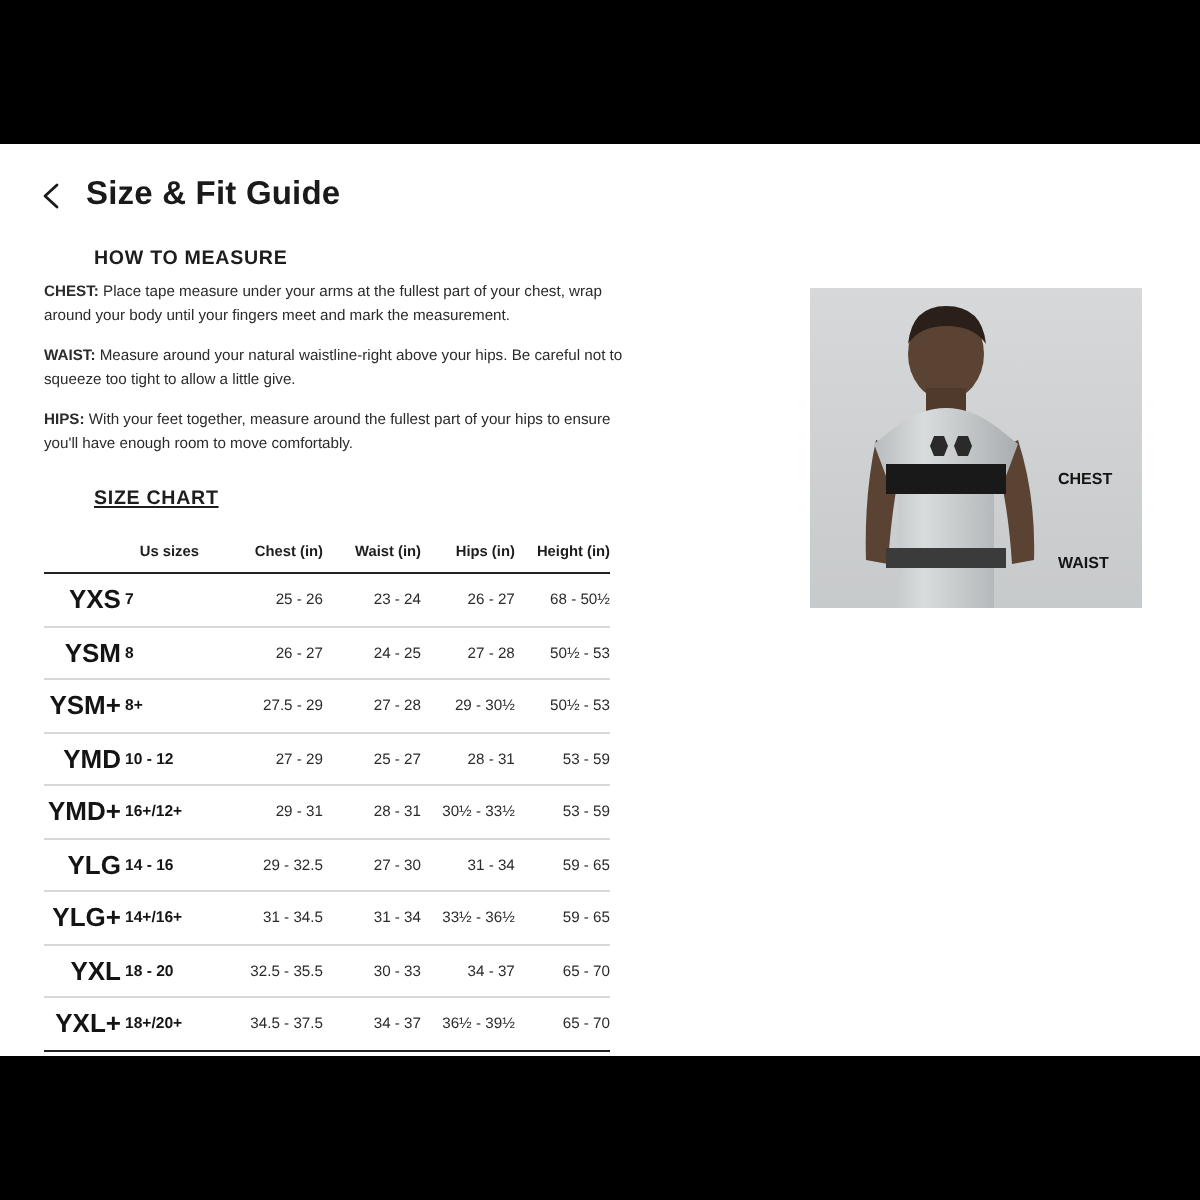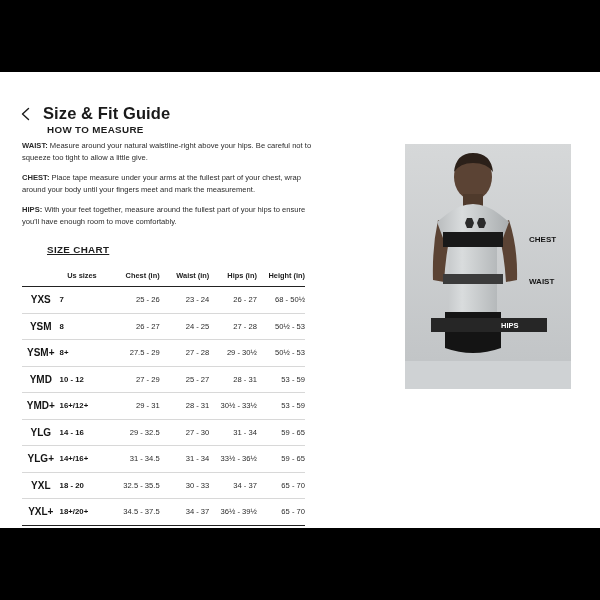--- a/index.html
+++ b/index.html
@@ -17,21 +17,21 @@
     position: absolute;
     left: 0;
     top: 72px;
     width: 600px;
     height: 456px;
     background: #ffffff;
   }
   .header {
     position: absolute;
     left: 18px;
-    top: 32px;
+    top: 16px;
     display: flex;
     align-items: center;
     gap: 9px;
   }
   .back-chevron {
     width: 16px;
     height: 16px;
     display: inline-block;
     position: relative;
     cursor: pointer;
@@ -69,21 +69,21 @@
   }
   .measure-p b {
     font-weight: bold;
   }
 
   .photo {
     position: absolute;
     left: 405px;
     top: 72px;
     width: 166px;
-    height: 245px;
+    height: 160px;
     background: #cfd2d4;
     overflow: hidden;
   }
 
   
   .table-wrap {
     position: absolute;
     left: 22px;
     top: 192px;
     width: 283px;
@@ -108,24 +108,24 @@
     height: 22px;
     border-bottom: 1px solid #222;
   }
   tbody tr {
     border-bottom: 1px solid #d8d8d8;
   }
   tbody tr:last-child {
     border-bottom: 1px solid #222;
   }
   td.size-name {
-    text-align: center;
+    text-align: right;
     font-weight: bold;
     color: #141414;
-    font-size: 10px;
+    font-size: 13px;
     padding-left: 2px;
     width: 34px;
   }
   td.us-size {
     text-align: left;
     font-weight: bold;
     color: #141414;
     font-size: 7.8px;
     width: 46px;
     padding-left: 2px;
@@ -147,22 +147,22 @@
       <svg width="16" height="16" viewBox="0 0 16 16" aria-hidden="true">
         <polyline points="10.5,2.5 4.5,8 10.5,13.5" fill="none" stroke="#1a1a1a" stroke-width="1.4" stroke-linecap="round" stroke-linejoin="round"></polyline>
       </svg>
     </span>
     <span class="page-title">Size &amp; Fit Guide</span>
   </div>
 
   <div class="section-label how-label">HOW TO MEASURE</div>
 
   <div class="measure-block">
+    <p class="measure-p"><b>CHEST:</b><span> Place tape measure under your arms at the fullest part of your chest, wrap around your body until your fingers meet and mark the measurement.</span></p>
     <p class="measure-p"><b>WAIST:</b><span> Measure around your natural waistline-right above your hips. Be careful not to squeeze too tight to allow a little give.</span></p>
-    <p class="measure-p"><b>CHEST:</b><span> Place tape measure under your arms at the fullest part of your chest, wrap around your body until your fingers meet and mark the measurement.</span></p>
     <p class="measure-p"><b>HIPS:</b><span> With your feet together, measure around the fullest part of your hips to ensure you'll have enough room to move comfortably.</span></p>
   </div>
 
   <div class="photo">
     <svg width="166" height="217" viewBox="0 0 166 217" aria-hidden="true">
       <rect x="0" y="0" width="166" height="217" fill="#cfd2d4"></rect>
 
       <defs>
         <linearGradient id="bgg" x1="0" y1="0" x2="0" y2="1">
           <stop offset="0%" stop-color="#d6d8d9"></stop>

